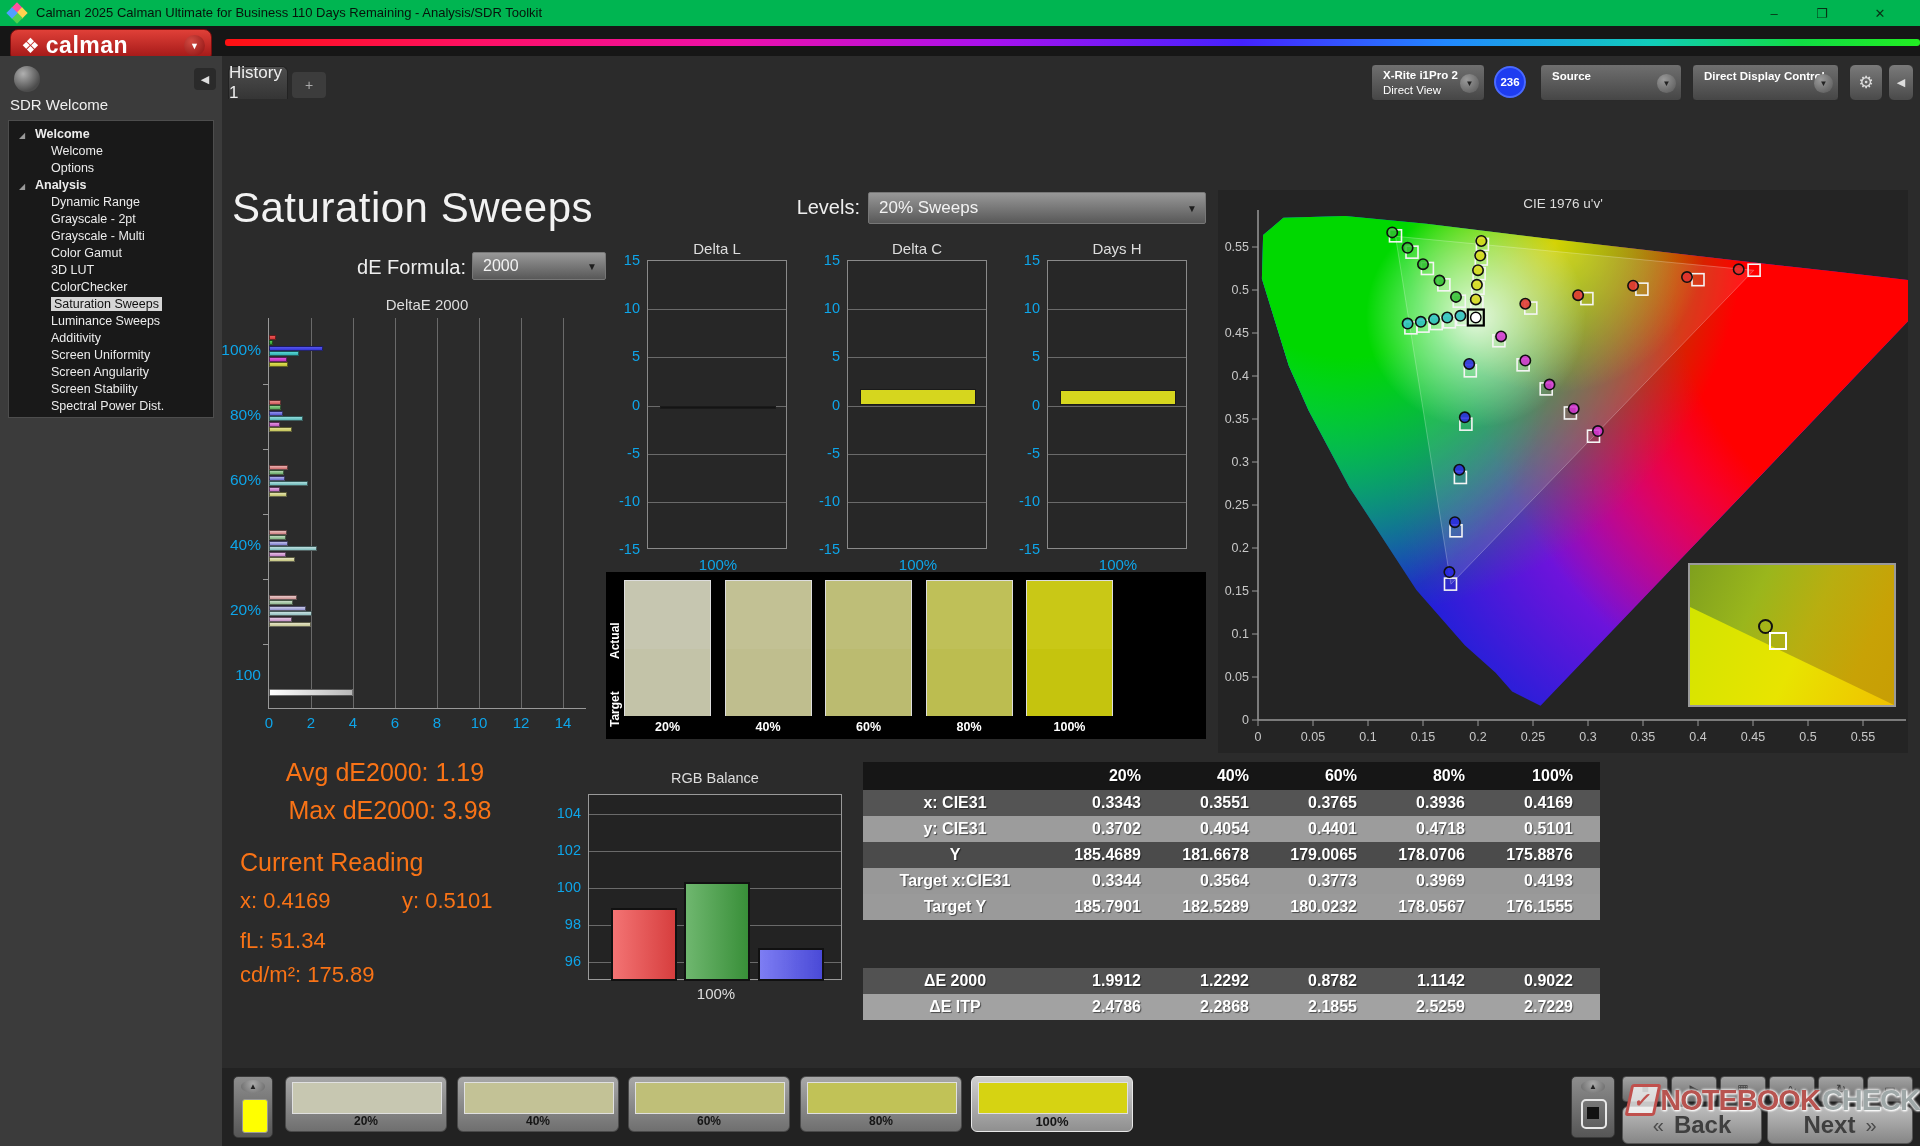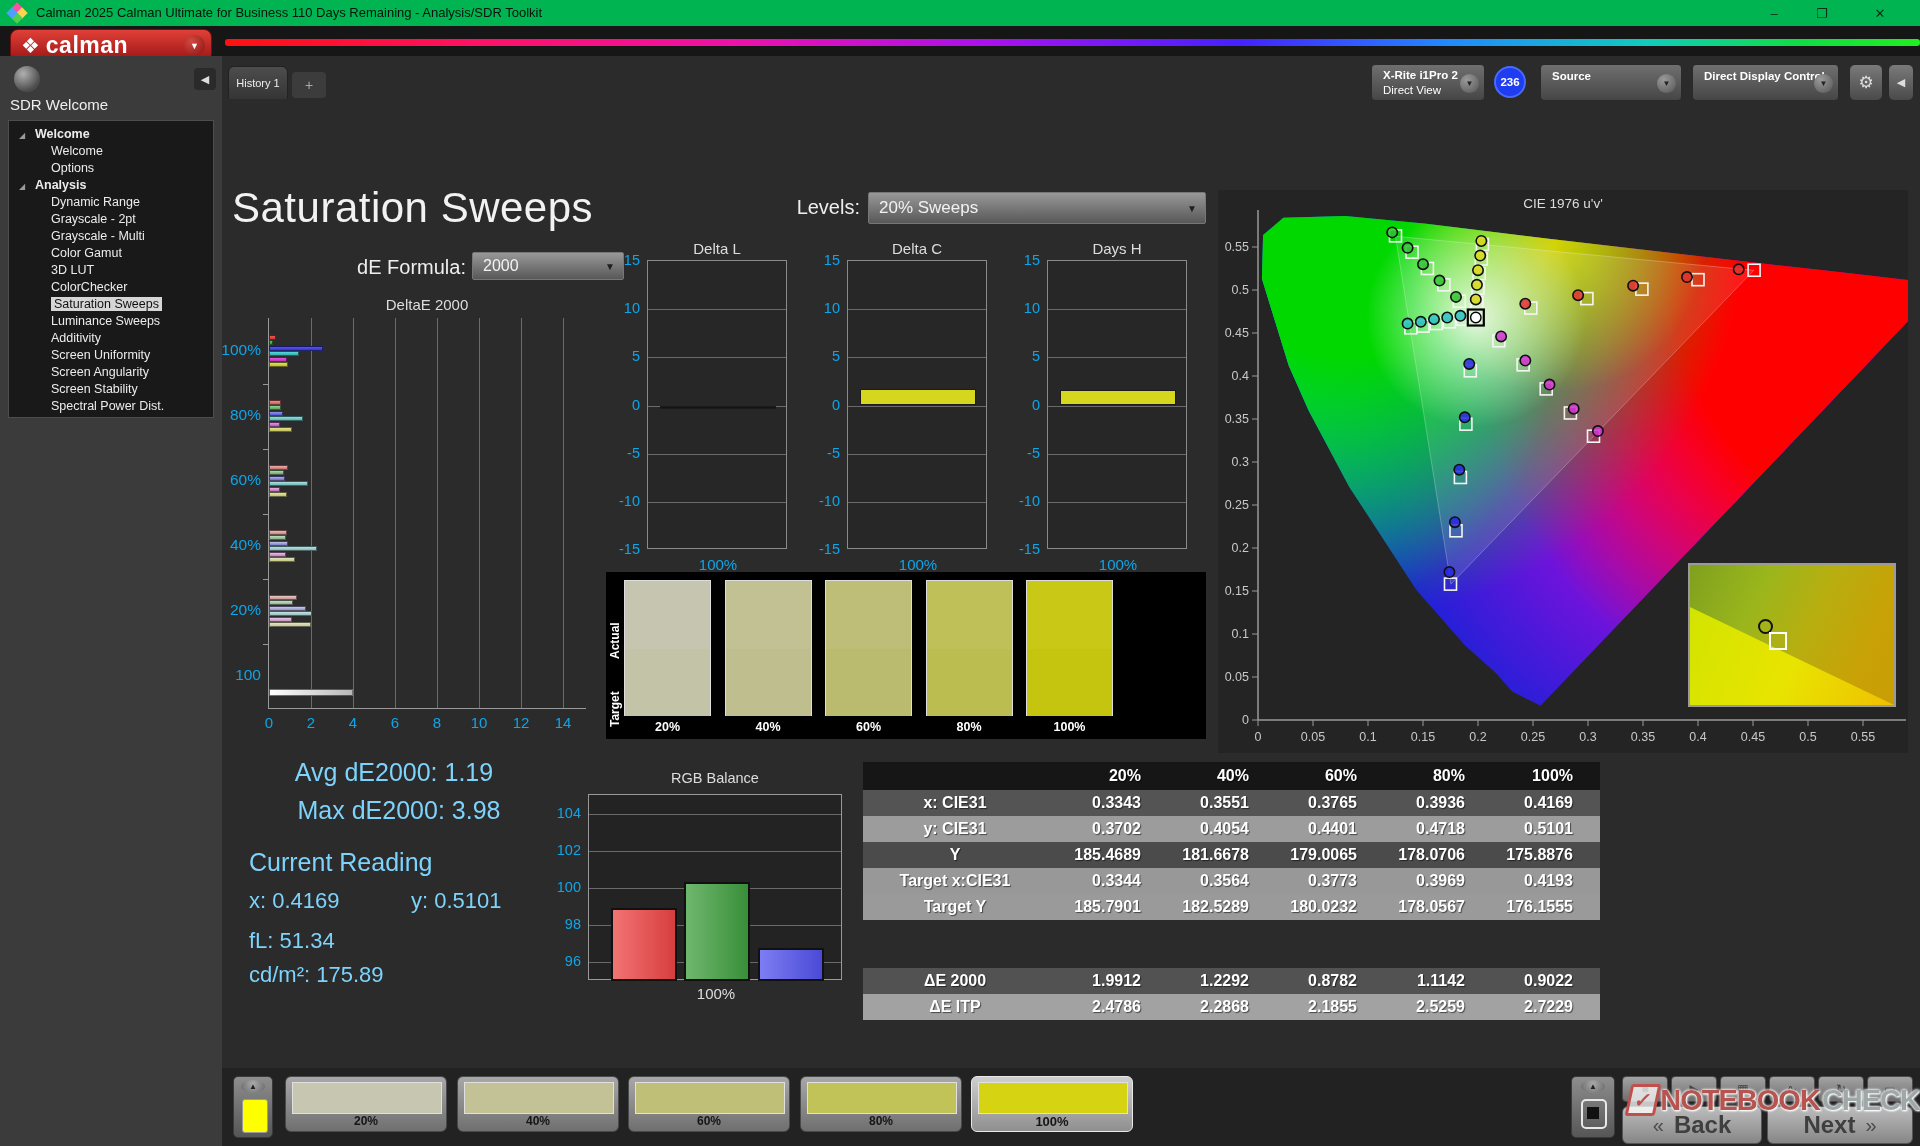--- a/index.html
+++ b/index.html
@@ -37,21 +37,21 @@
   .tree{left:8px;top:120px;width:206px;height:298px;background:#191919;border:1px solid #4d4d4d;padding-top:5px;box-sizing:border-box;}
   .tree-item{position:relative;height:17px;line-height:17px;font-size:12.5px;color:#ececec;white-space:nowrap;}
   .tree-item .tri{position:absolute;left:10px;top:1px;font-size:8px;color:#9a9a9a;}
   .tree-item.group span.lbl{margin-left:26px;font-weight:bold;}
   .tree-item.leaf span.lbl{margin-left:42px;}
   .tree-item.sel span.lbl{background:#d6d6d6;color:#101010;padding:0 3px;}
 
   
   .tab{left:228px;top:66px;width:58px;height:32px;border-radius:6px 6px 0 0;
       background:linear-gradient(#4d4d4d,#353535);border:1px solid #222;border-bottom:none;
-      display:flex;align-items:center;justify-content:center;font-size:11px;color:#eee;}
+      display:flex;align-items:center;justify-content:center;font-size:17px;color:#eee;}
   .tab-add{left:292px;top:72px;width:34px;height:26px;border-radius:4px;background:#3c3c3c;
       display:flex;align-items:center;justify-content:center;color:#aaa;font-size:14px;}
   .meterbox{height:37px;border-radius:4px;background:linear-gradient(#6f6f6f,#464646);
       border:1px solid #2a2a2a;box-sizing:border-box;}
   .meterbox .cbar{position:absolute;left:0;top:0;bottom:0;width:5px;border-radius:3px 0 0 3px;}
   .meterbox .dd{position:absolute;right:5px;top:9px;width:19px;height:19px;border-radius:50%;
       background:radial-gradient(circle at 35% 30%,#9a9a9a,#555);display:flex;align-items:center;justify-content:center;
       font-size:8px;color:#222;}
   .mline{position:absolute;left:11px;font-size:11.5px;color:#fff;font-weight:bold;white-space:nowrap;}
   .badge{left:1494px;top:66px;width:32px;height:32px;border-radius:50%;background:#1e3cf0;border:2px solid #4a6aff;
@@ -87,21 +87,21 @@
   .cie-title{left:1218px;top:196px;width:690px;text-align:center;font-size:13.5px;color:#ddd;}
   .cie-inset{left:1688px;top:563px;width:208px;height:144px;border:2px solid #9a9a9a;box-sizing:border-box;
       background:linear-gradient(115deg,#7fa01e,#9ab61c 30%,#b8ae10 55%,#c8a206 80%,#c89e04);}
   .cie-inset::after{content:"";position:absolute;left:0;top:0;right:0;bottom:0;
       clip-path:polygon(0 30%,100% 100%,0 100%);
       background:linear-gradient(115deg,#cfe400,#e8e400 55%,#f0c000);}
   .inset-circle{position:absolute;left:68px;top:54px;width:11px;height:11px;border-radius:50%;border:2px solid #111;z-index:2;}
   .inset-square{position:absolute;left:79px;top:67px;width:14px;height:14px;border:2px solid #fff;z-index:2;}
 
   
-  .stat{color:#7dd3fc;margin-left:9px;}
+  .stat{color:#f97316;}
 
   
   .res-table{left:863px;top:762px;width:737px;}
   .trow{display:grid;grid-template-columns:196px repeat(5,108px);}
   .trow div{font-size:16px;color:#fff;line-height:26px;text-align:right;padding-right:26px;font-weight:600;
       text-shadow:1px 1px 1px rgba(0,0,0,.55);}
   .trow div.rl{text-align:center;padding-left:14px;font-weight:bold;}
   .thead div{line-height:28px;font-weight:bold;}
 
   
@@ -211,21 +211,21 @@
   <div class="abs sqbtn" style="left:1849px;top:64px;width:34px;font-size:17px">⚙</div>
   <div class="abs sqbtn" style="left:1888px;top:64px;width:26px;font-size:11px">◀</div>
 
   <div class="abs page-title">Saturation Sweeps</div>
   <div class="abs lab" style="left:702px;top:196px;width:158px;text-align:right;font-size:20px">Levels:</div>
   <div class="abs dropdown" style="left:868px;top:192px;width:338px;height:32px;padding-left:10px;font-size:17px">
     <span>20% Sweeps</span>
       <span class="arr">▼</span>
   </div>
   <div class="abs lab" style="left:330px;top:256px;width:136px;text-align:right;font-size:20px">dE Formula:</div>
-  <div class="abs dropdown" style="left:472px;top:252px;width:152px;height:28px;padding-left:10px;font-size:16px">
+  <div class="abs dropdown" style="left:472px;top:252px;width:134px;height:28px;padding-left:10px;font-size:16px">
     <span>2000</span>
       <span class="arr">▼</span>
   </div>
 
   <div class="abs cht-title" style="left:268px;top:296px;width:318px" id="de-title">DeltaE 2000</div>
   <div class="abs" id="de-chart" style="left:268px;top:318px;width:317px;height:390px;border-left:1px solid #999;border-bottom:1px solid #999">
       <div class="gridv" style="left: 42px;"></div>
       <div class="gridv" style="left: 84px;"></div>
       <div class="gridv" style="left: 126px;"></div>
       <div class="gridv" style="left: 168px;"></div>

